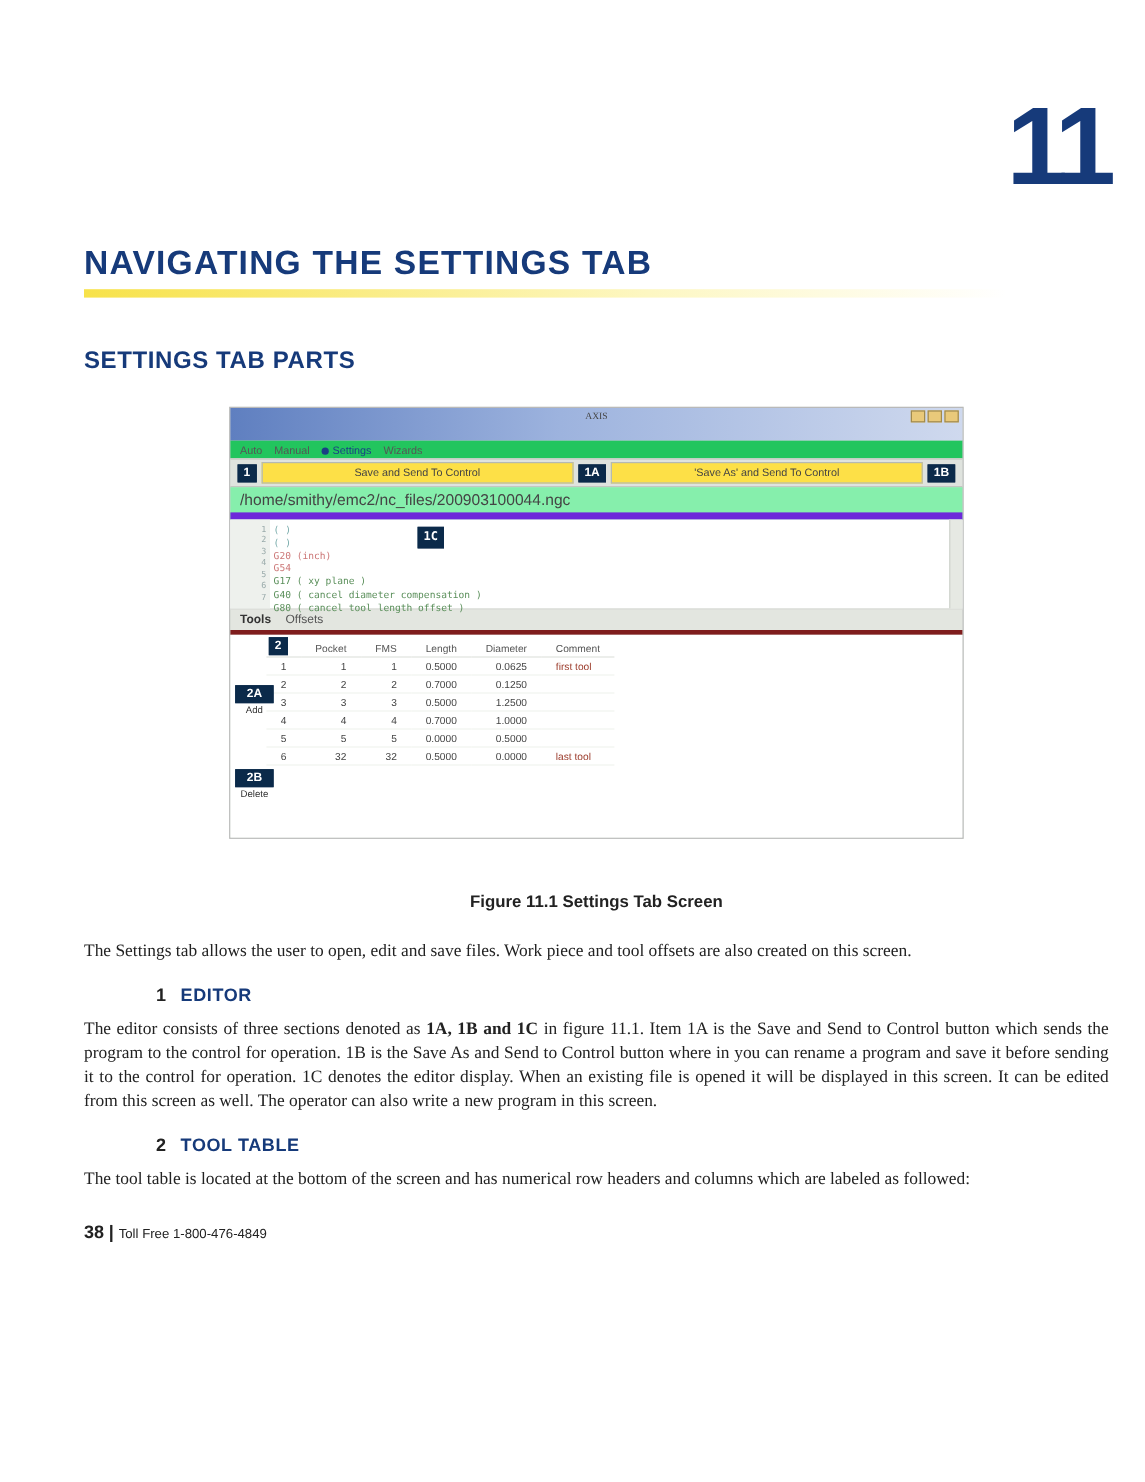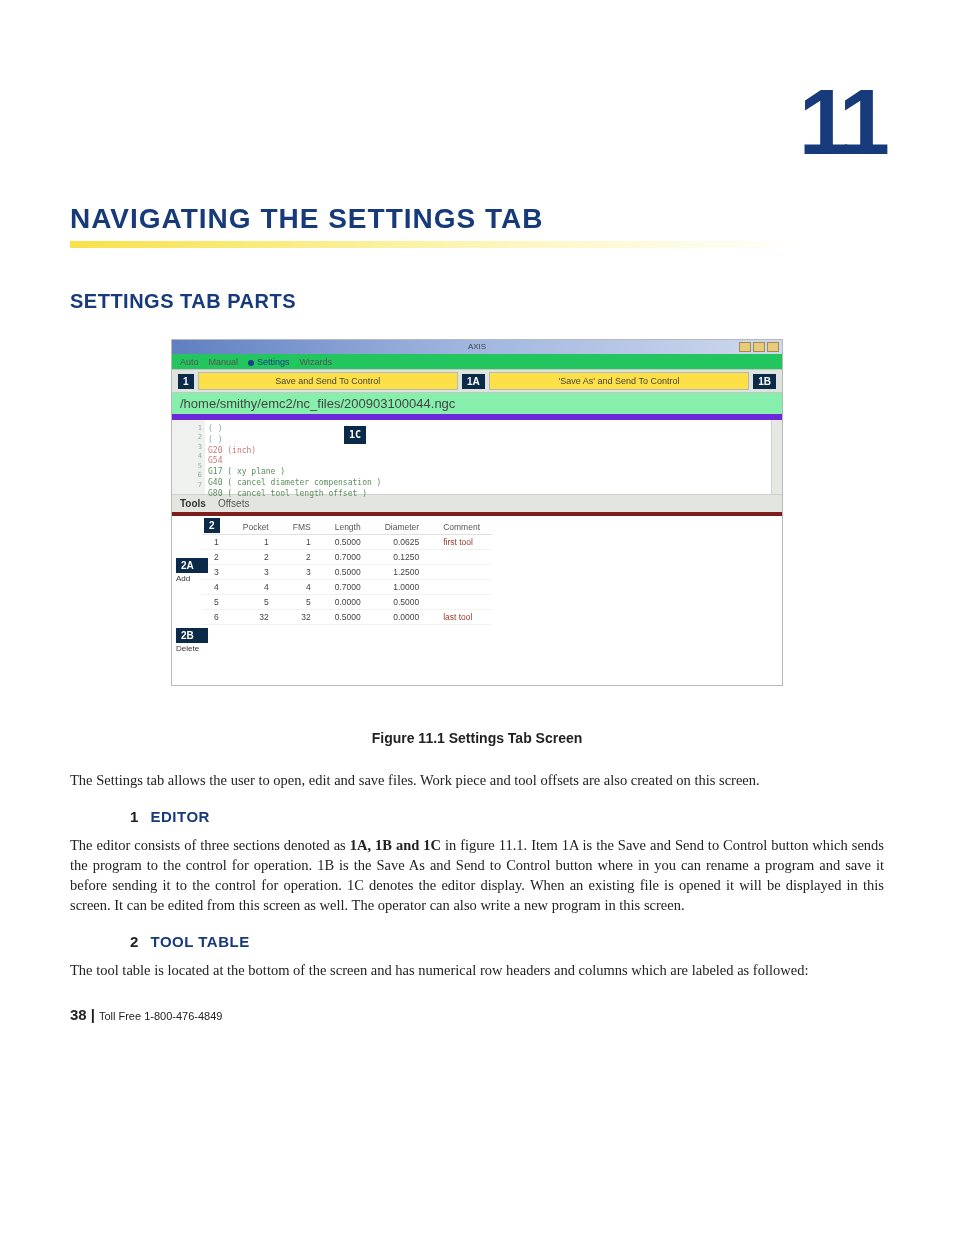--- a/index.html
+++ b/index.html
@@ -3,21 +3,21 @@
 <meta charset="utf-8">
 <style>
   body {
     margin: 0;
     background: #fff;
     font-family: Georgia, "Times New Roman", serif;
     color: #222;
     width: 954px;
   }
   .page {
-    padding: 70px 70px 40px 70px;
+    padding: 70px 30px 40px 70px;
   }
   .chapnum {
     text-align: right;
     font-family: "Arial Black", Futura, Arial, sans-serif;
     font-weight: 900;
     font-size: 92px;
     color: #163a7a;
     letter-spacing: -6px;
     margin-bottom: 28px;
   }
@@ -48,23 +48,24 @@
     width: 610px;
     margin: 0 auto 30px auto;
     border: 1px solid #b9b9b9;
     background: #d8dcd6;
     font-family: Arial, sans-serif;
     font-size: 9px;
     color: #333;
     position: relative;
   }
   .titlebar {
-    height: 14px;
+    height: 27px;
     background: linear-gradient(to right, #5f7fc0 0%, #9db3de 45%, #cfd9ee 100%);
     position: relative;
+    font-family: Liberation Serif, serif;
   }
   .titlebar .tbt {
     position: absolute; left: 50%; transform: translateX(-50%);
     font-size: 8px; color: #444; top: 2px;
   }
   .titlebar .wbtns {
     position:absolute; right:3px; top:2px; display:flex; gap:2px;
   }
   .titlebar .wbtns span{
     width:10px;height:8px;background:#e9c97a;border:1px solid #a08a4e;display:inline-block;
@@ -97,35 +98,35 @@
   }
   .editor {
     position:relative;
     height:66px; background:#fff; border-bottom:1px solid #cfd3cc;
     padding:4px 8px 4px 36px; font-family:monospace; font-size:8px; color:#7aa; line-height:1.35;
   }
   .editor .gutter{
     position:absolute;left:0;top:0;bottom:0;width:30px;background:#eef1ed;
     color:#9aa;font-size:7px;text-align:right;padding:4px 3px 0 0;line-height:1.35;
   }
-  .editor .c1c{ position:absolute; left:172px; top:6px; }
+  .editor .c1c{ position:absolute; left:156px; top:6px; }
   .editor .scrollbar{position:absolute;right:0;top:0;bottom:0;width:10px;background:#e6e9e3;border-left:1px solid #cfd3cc;}
   .subtabs{
     display:flex;gap:12px;padding:3px 8px;background:#e3e6e0;border-bottom:4px solid #7f1d1d;font-size:10px;color:#555;
   }
   .subtabs .sel{font-weight:bold;color:#333;}
   .tbl{
     background:#fff; padding:4px 0 60px 30px; position:relative;
   }
   .tbl table{border-collapse:collapse;font-size:8.5px;color:#444;}
   .tbl th{font-weight:normal;color:#555;padding:2px 12px;text-align:right;border-bottom:1px solid #dfe3de;}
   .tbl td{padding:2px 12px;text-align:right;border-bottom:1px solid #f1f3ef;}
   .tbl td.cm{text-align:left;color:#9b3a2a;}
   .sidecallout{
-    position:absolute; left:4px; width:32px; text-align:left; font-size:8px;color:#333;
+    position:absolute; left:4px; width:32px; text-align:center; font-size:8px;color:#333;
   }
   .sidecallout .callout{display:block;margin-bottom:1px;}
   .tbl .c2{position:absolute;left:32px;top:2px;}
 
   .figcap {
     text-align: center;
     font-family: Arial, sans-serif;
     font-weight: bold;
     font-size: 14px;
     margin: 44px 0 24px 0;

